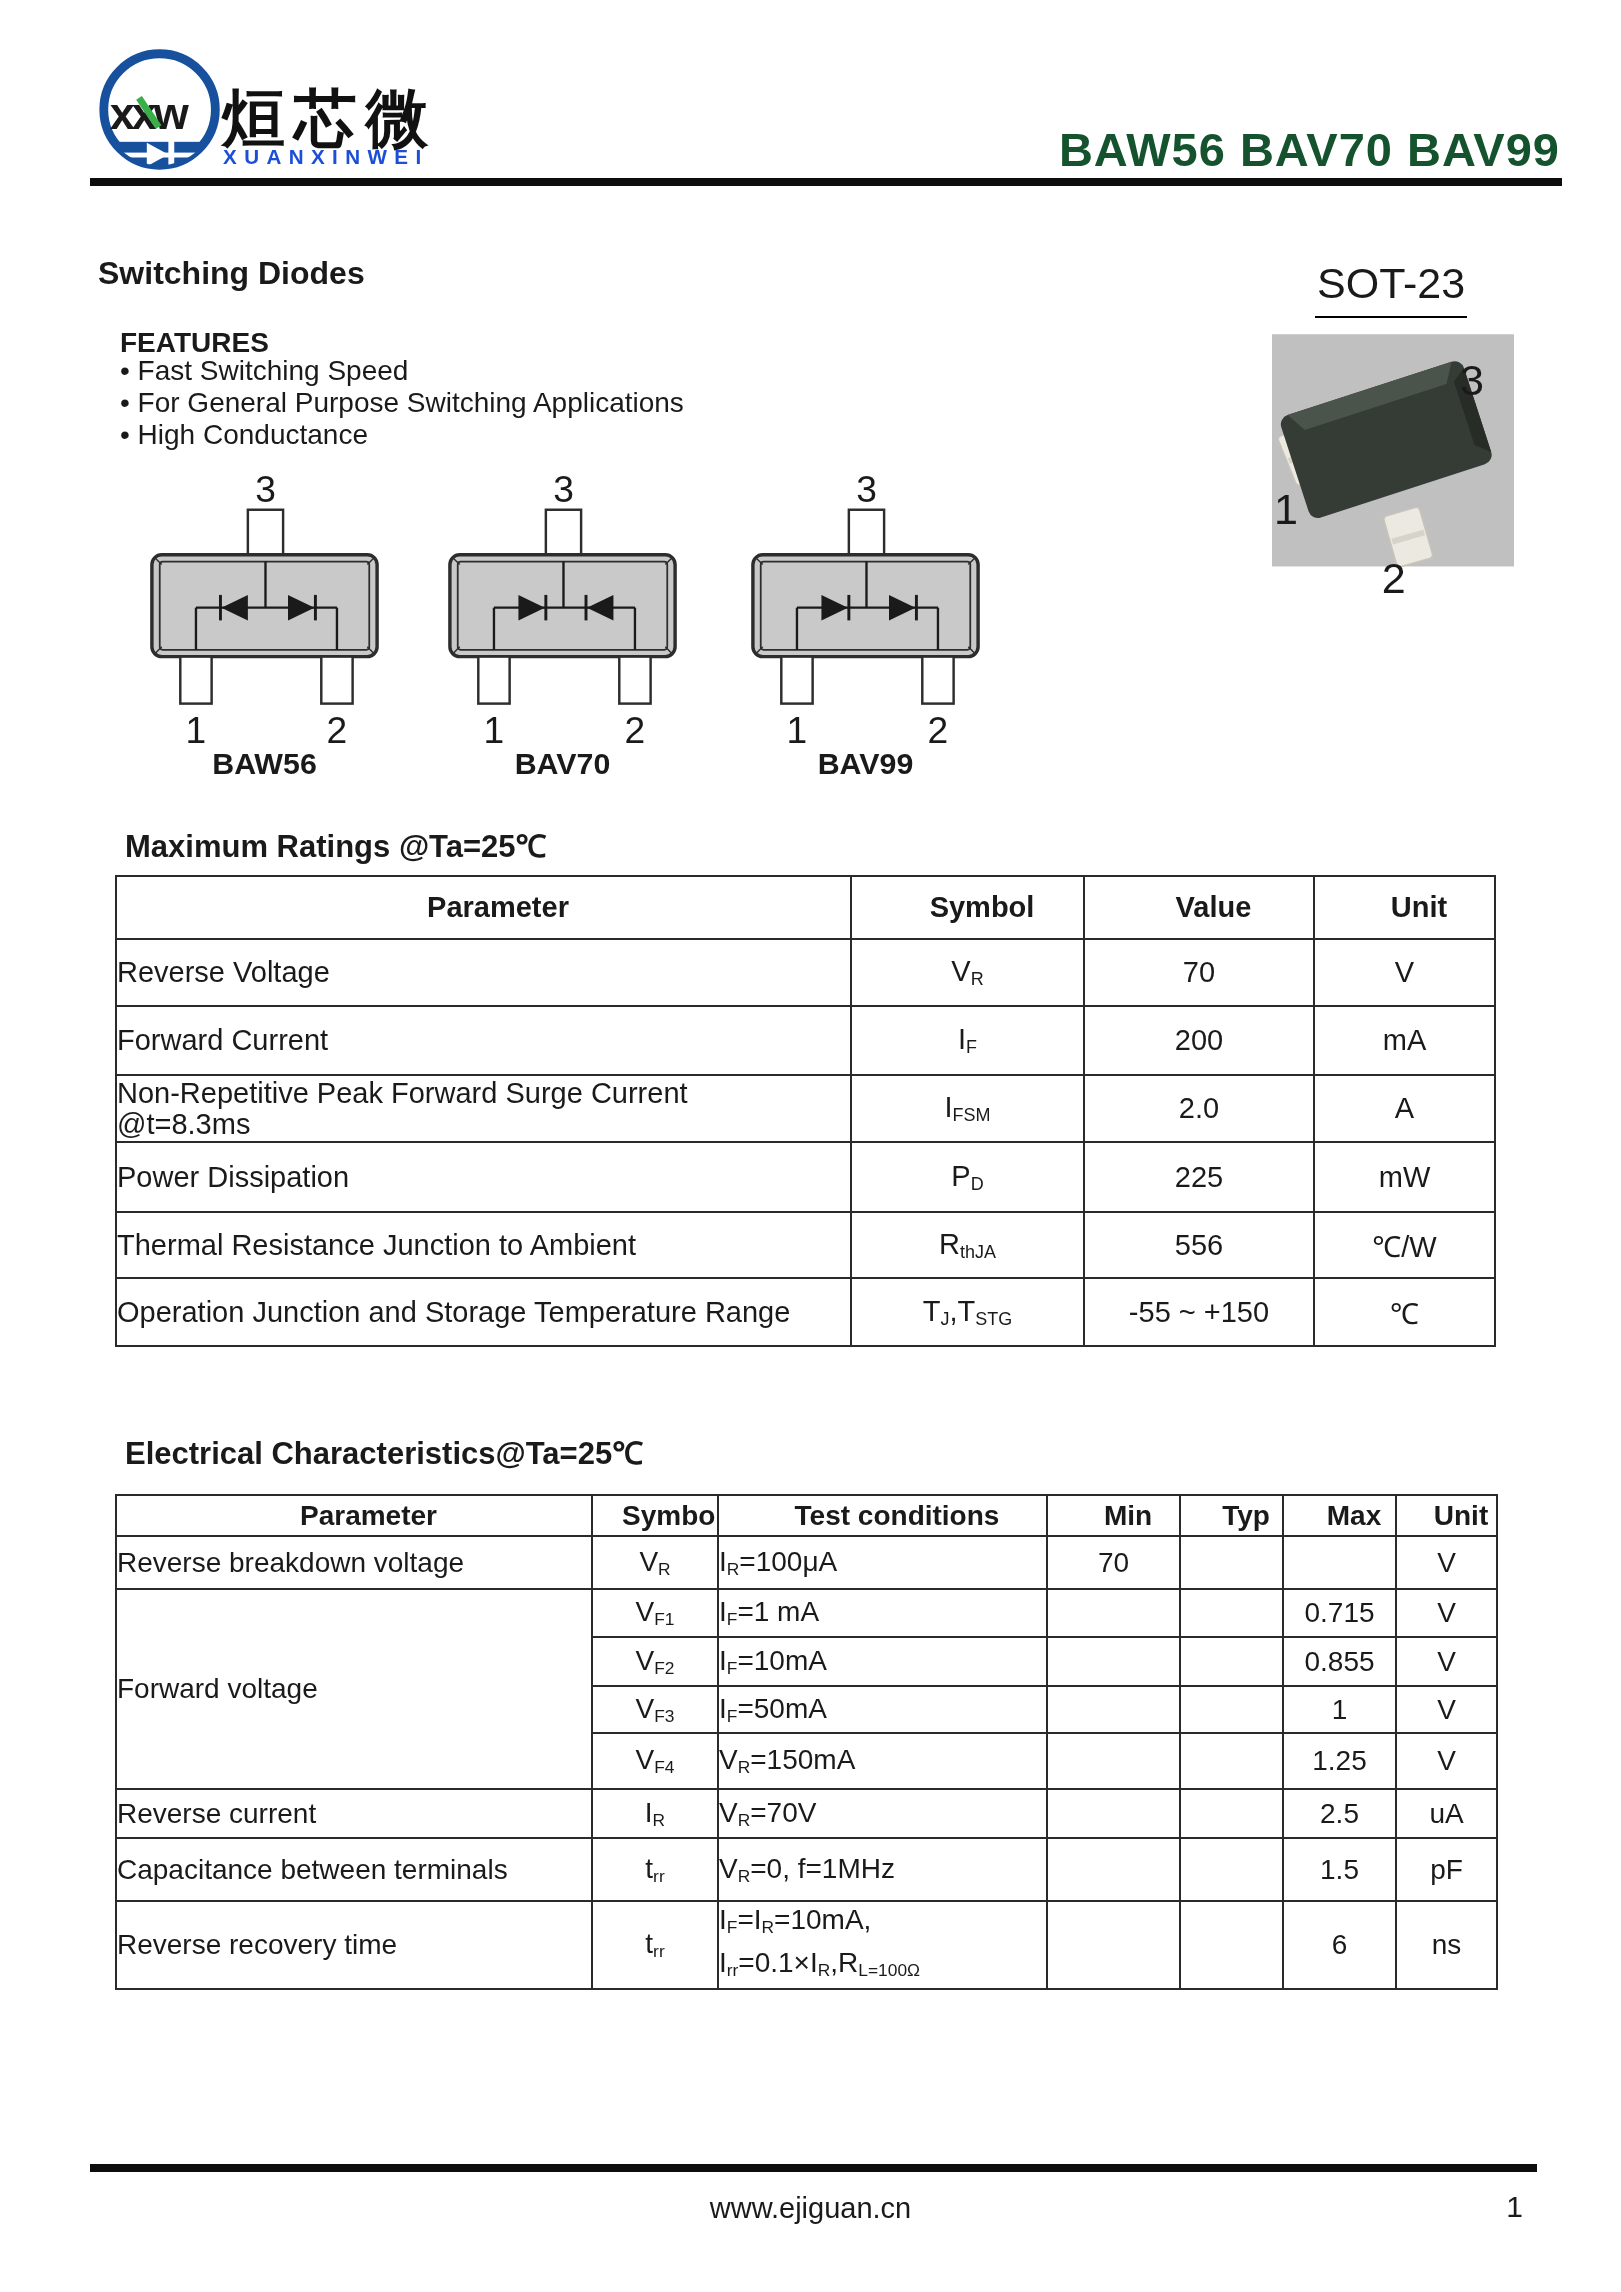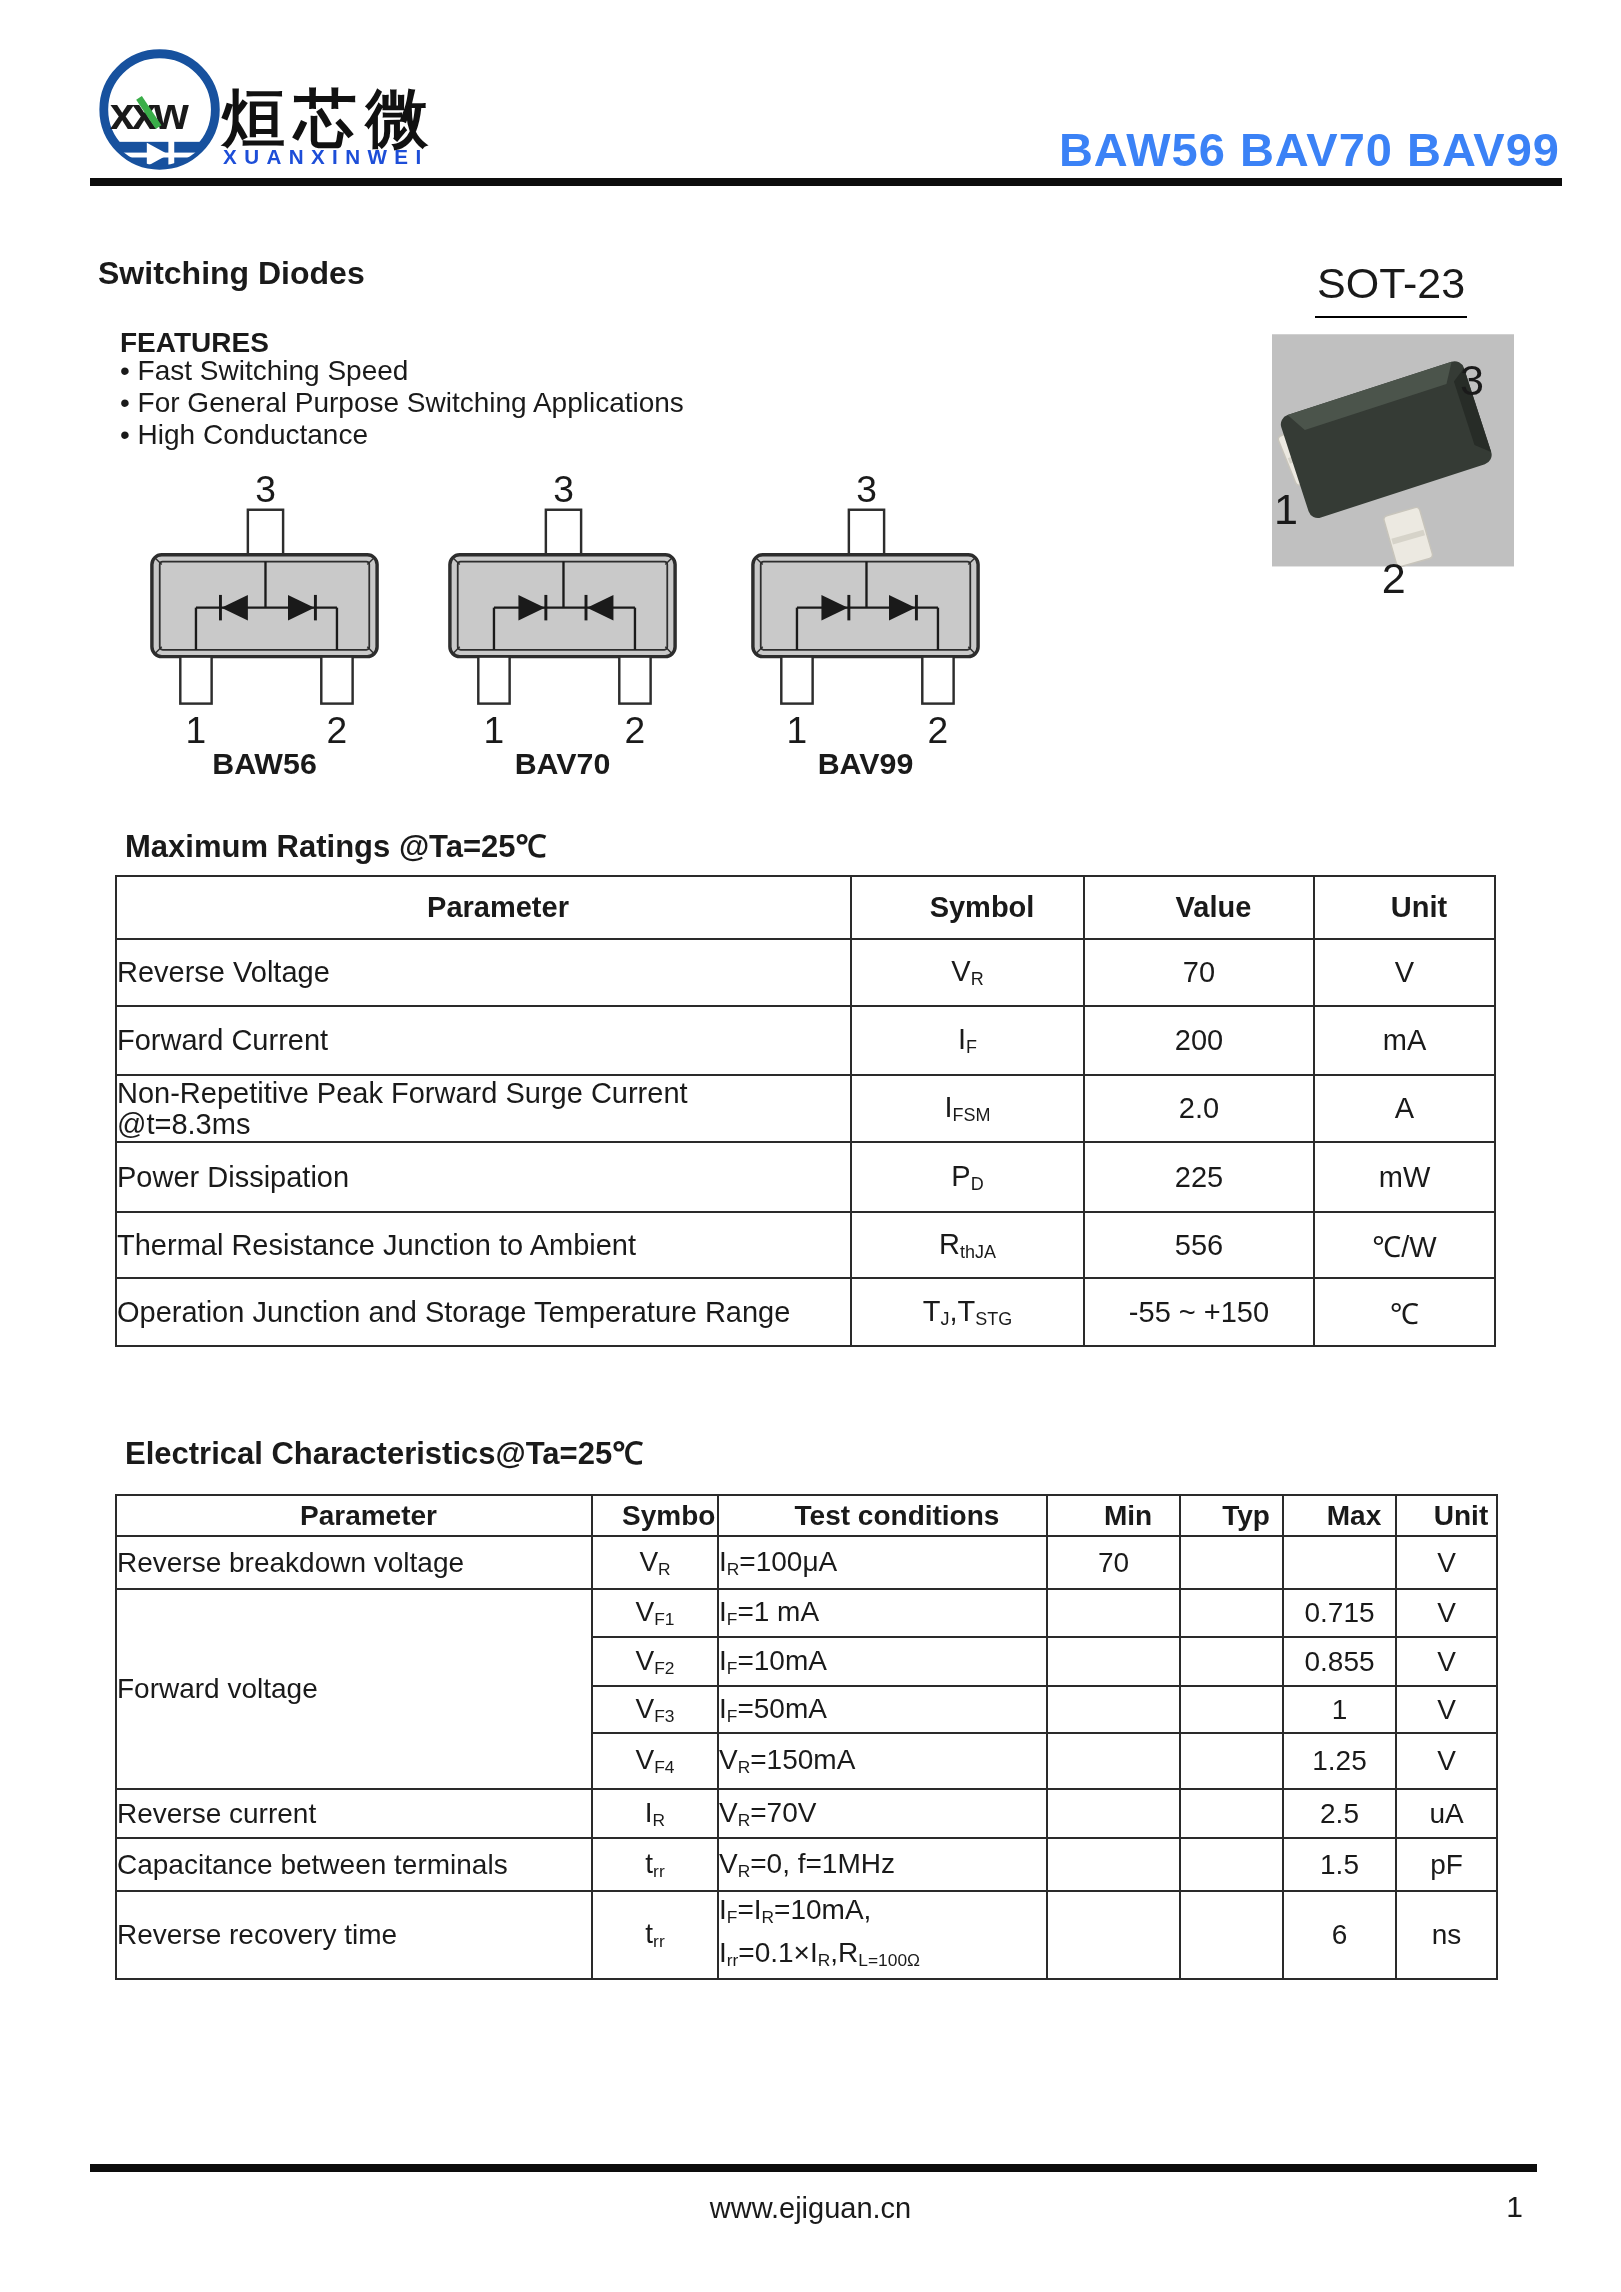--- a/index.html
+++ b/index.html
@@ -5,21 +5,21 @@
   html,body{margin:0;padding:0;background:#888;}
   #page{
     position:relative; width:1621px; height:2293px; background:#ffffff;
     font-family:"Liberation Sans", sans-serif; color:#1a1a1a; overflow:hidden;
     margin:0 auto;
   }
   .abs{position:absolute;}
   
   #company-cn{left:222px; top:76px; font-size:63px; font-weight:700; letter-spacing:8.8px; color:#111;}
   #company-en{left:223px; top:145px; font-size:20.6px; font-weight:600; letter-spacing:7.4px; color:#1d4ed8;}
-  #doc-title{right:61px; top:122px; font-size:47px; font-weight:700; letter-spacing:1px; color:#3b82f6;}
+  #doc-title{right:61px; top:122px; font-size:47px; font-weight:700; letter-spacing:1px; color:#14532d;}
   .rule{background:#0d0d0d;}
   
   #subtitle{left:98px; top:255px; font-size:32px; font-weight:700;}
   #package-name{left:1315px; top:259px; font-size:43px; font-weight:400; border-bottom:2.9px solid #000; padding:0 2px 8px 2px;}
   #features-heading{left:120px; top:327px; font-size:28px; font-weight:700;}
   #features-list{left:120px; top:355px; font-size:28px; line-height:32px; font-weight:400;}
   
   .sec-heading{left:125px; font-size:31px; font-weight:700;}
   
   table.dtable{border-collapse:collapse; table-layout:fixed; background:#fff;}
@@ -300,21 +300,21 @@
     </tr>
     <tr style="height:49px;">
       <td class="pl">Reverse current</td>
       <td class="ctr">I<sub>R</sub></td>
       <td class="pl">V<sub>R</sub>=70V</td>
       <td class="ctr"></td>
       <td class="ctr"></td>
       <td class="ctr">2.5</td>
       <td class="ctr">uA</td>
     </tr>
-    <tr style="height:53px;">
+    <tr style="height:63px;">
       <td class="pl">Capacitance between terminals</td>
       <td class="ctr">t<sub>rr</sub></td>
       <td class="pl">V<sub>R</sub>=0, f=1MHz</td>
       <td class="ctr"></td>
       <td class="ctr"></td>
       <td class="ctr">1.5</td>
       <td class="ctr">pF</td>
     </tr>
     <tr style="height:84px;">
       <td class="pl">Reverse recovery time</td>

